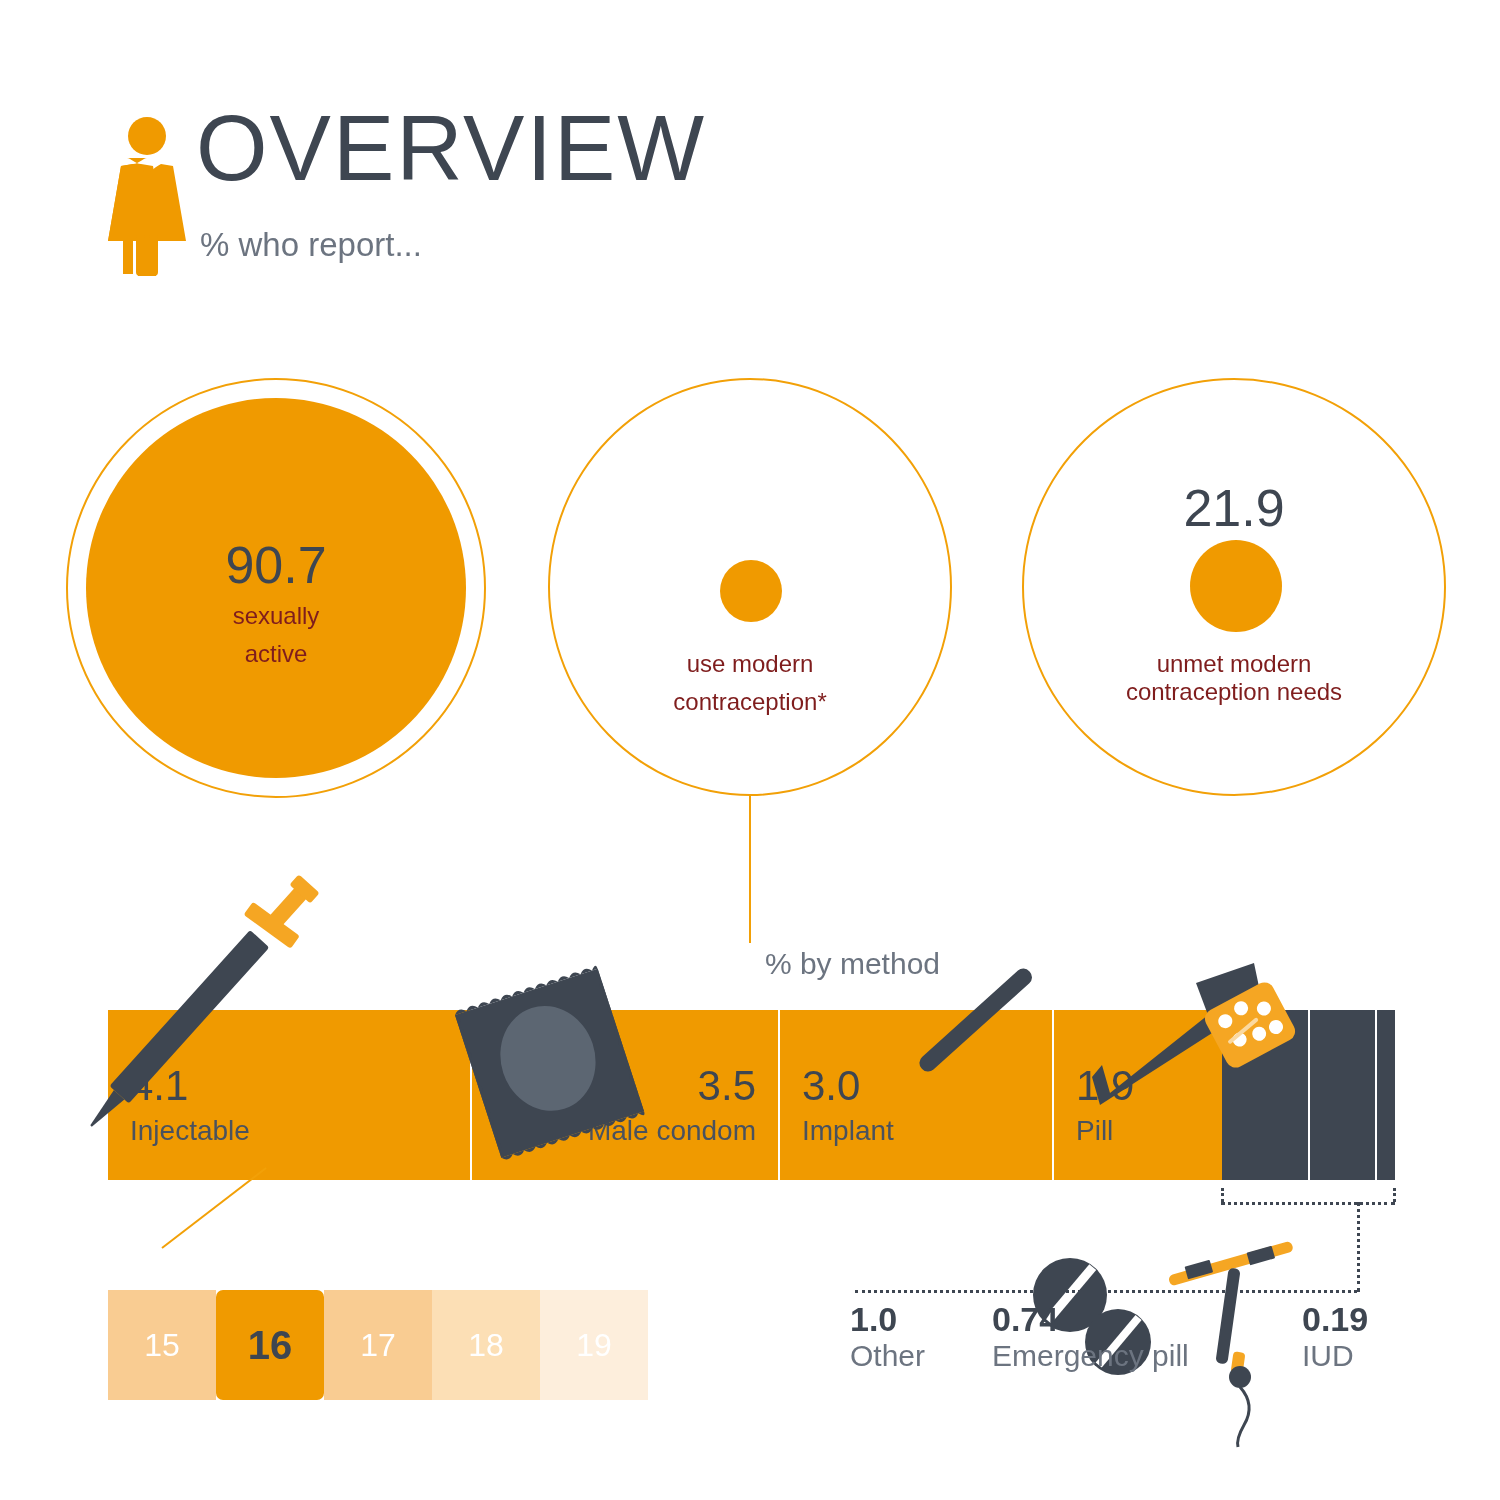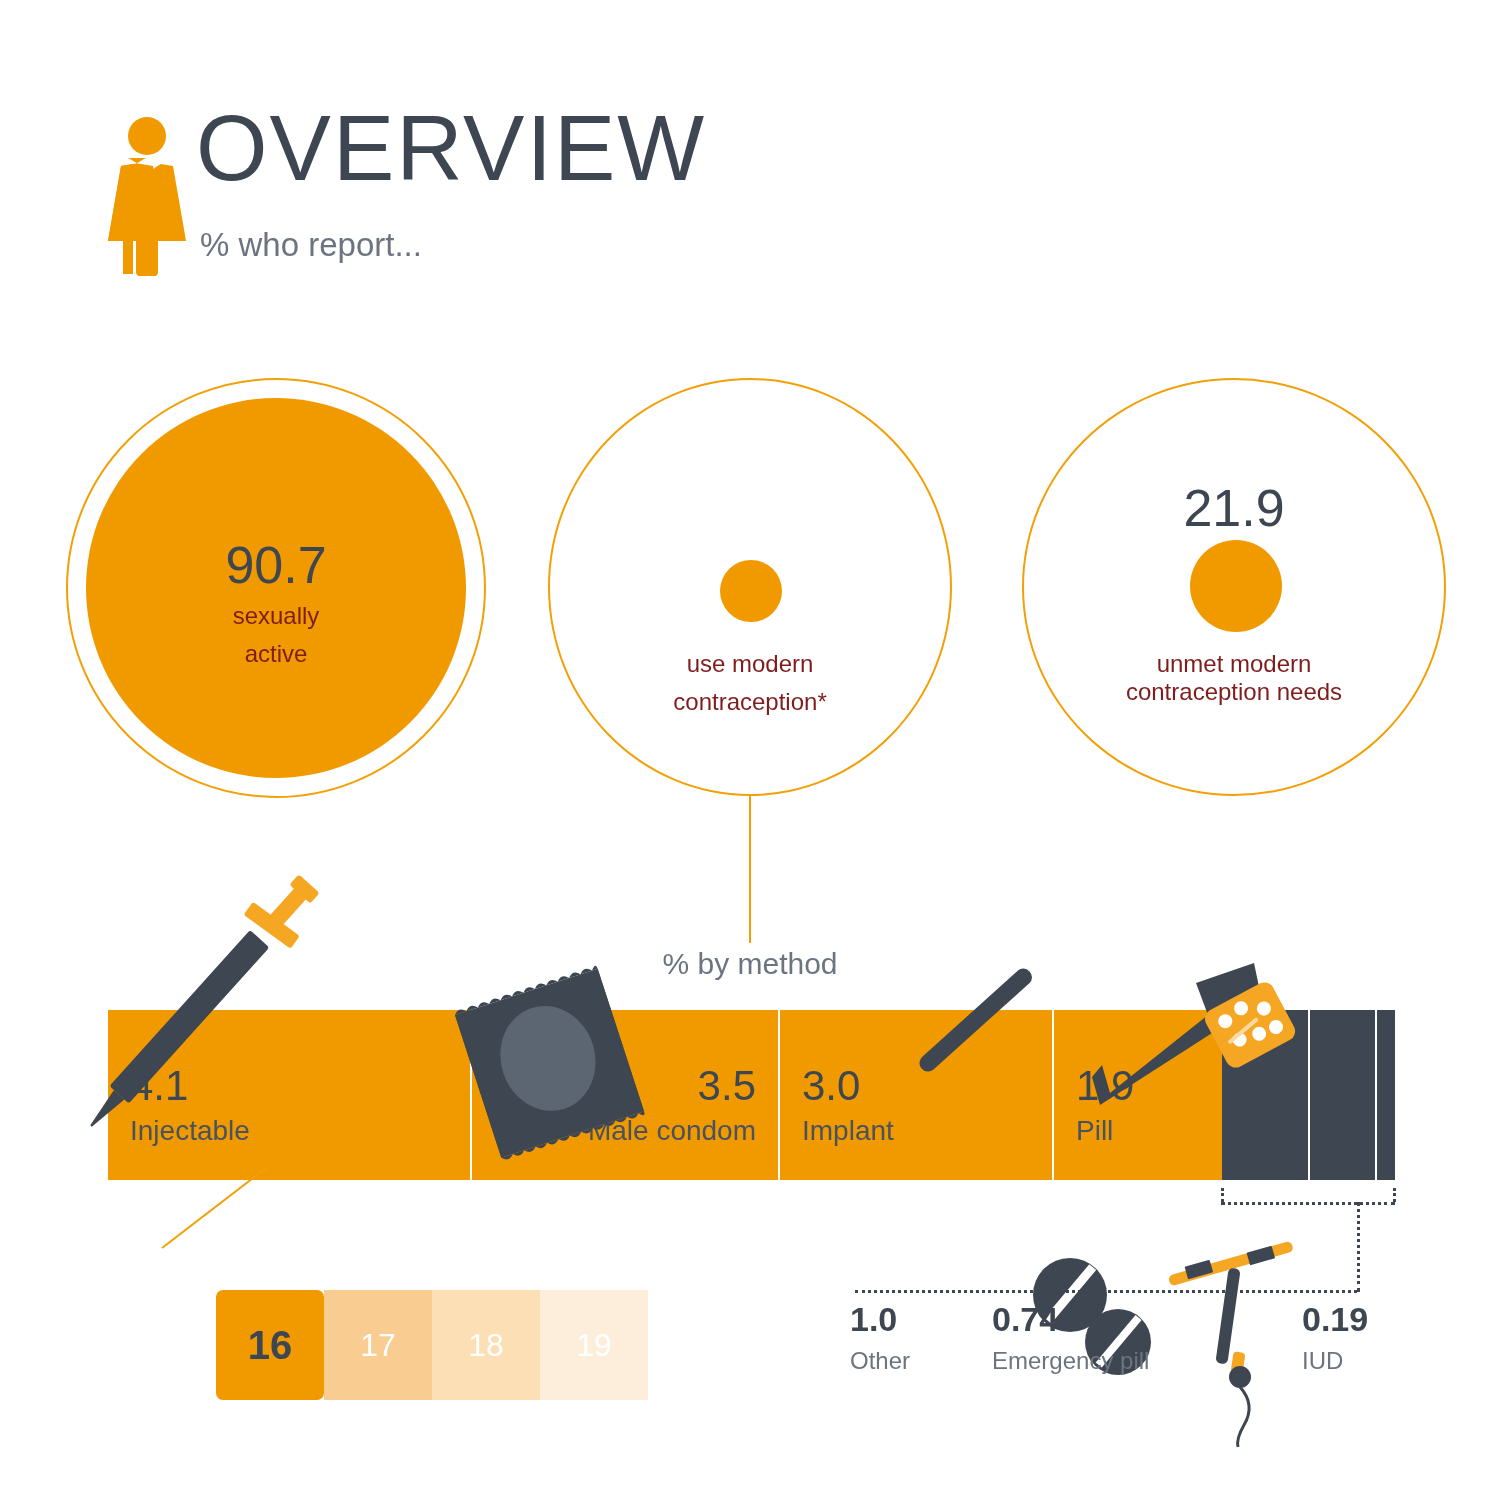--- a/index.html
+++ b/index.html
@@ -30,21 +30,21 @@
   }
   .circle-fill { position:absolute; border-radius:50%; background:#F09A00; }
   .c-num { position:absolute; width:100%; text-align:center; font-size:52px;
            font-weight:400; color:#3E4651; }
   .c-lab { position:absolute; width:100%; text-align:center; font-size:24px;
            font-weight:300; color:#7f1d1d; line-height:1.35; }
 
   
   #connector { position:absolute; left:749px; top:795px; width:2px; height:148px;
                background:#F2A007; }
-  #by-method { position:absolute; left:560px; top:947px; width:380px; text-align:center;
+  #by-method { position:absolute; left:560px; top:947px; width:380px; text-align:right;
                font-size:30px; font-weight:300; color:#6C7480; }
 
   
   #method-bar { position:absolute; left:108px; top:1010px; width:1287px; height:170px; }
   .seg { position:absolute; top:0; height:170px; box-sizing:border-box; }
   .seg-orange { background:#F09A00; }
   .seg-dark { background:#3E4651; }
   .seg-div-left { border-left:2px solid #ffffff; }
   .seg-num { position:absolute; left:22px; top:52px; font-size:42px; color:#3E4651;
              font-weight:400; }
@@ -62,22 +62,22 @@
   #age-strip { position:absolute; left:108px; top:1290px; width:540px; height:110px; }
   .age-cell { position:absolute; top:0; height:110px; display:flex;
               align-items:center; justify-content:center; font-size:32px;
               font-weight:300; color:#ffffff; }
   .age-cell.selected { font-size:40px; font-weight:bold; color:#3E4651; }
 
   
   #small-methods { position:absolute; left:850px; top:1300px; width:560px; height:120px; }
   .sm-item { position:absolute; top:0; }
   .sm-num { font-size:34px; font-weight:bold; color:#3E4651; white-space:nowrap; }
-  .sm-lab { font-size:24px; font-weight:300; color:#6C7480; white-space:nowrap;
-            margin-top:8px; }
+  .sm-lab { font-size:30px; font-weight:300; color:#6C7480; white-space:nowrap;
+            margin-top:0; }
 
   
   .dotted-h { position:absolute; height:0; border-top:3px dotted #3E4651; }
   .dotted-v { position:absolute; width:0; border-left:3px dotted #3E4651; }
 
   svg { display:block; overflow:visible; }
 </style>
 </head>
 <body>
 
@@ -214,20 +214,23 @@
   </div>
 
   <div style="position:absolute; left:158px; top:1168px; width:120px; height:84px;">
     <svg width="120" height="84" viewBox="0 0 120 84">
       <line x1="108" y1="0" x2="4" y2="80" stroke="#F2A007" stroke-width="2"></line>
     </svg>
   </div>
 
 
   <div id="age-strip">
+    <div class="age-cell" style="left:0px; width:108px; background:#F9CC92;">
+      <span>15</span>
+    </div>
     <div class="age-cell selected" style="left:108px; width:108px; background:#F09A00;border-radius:7px;">
       <span>16</span>
     </div>
     <div class="age-cell" style="left:216px; width:108px; background:#F9CC92;">
       <span>17</span>
     </div>
     <div class="age-cell" style="left:324px; width:108px; background:#FCDFB5;">
       <span>18</span>
     </div>
     <div class="age-cell" style="left:432px; width:108px; background:#FDEEDC;">

